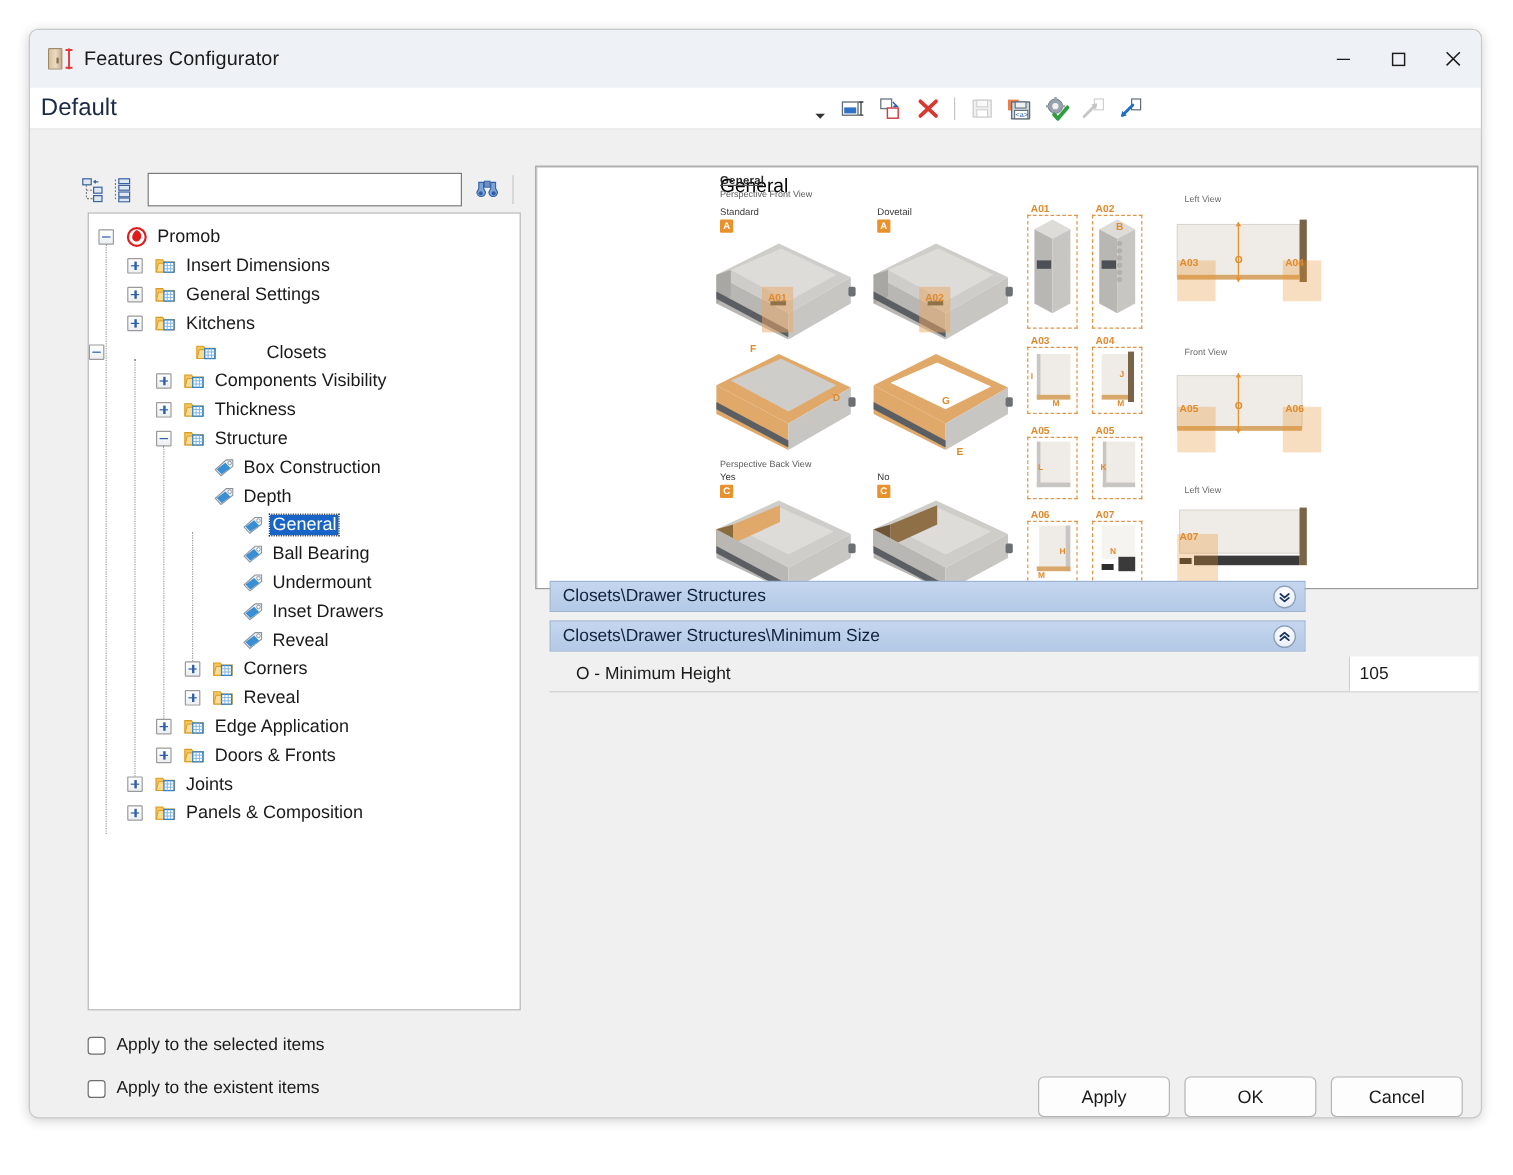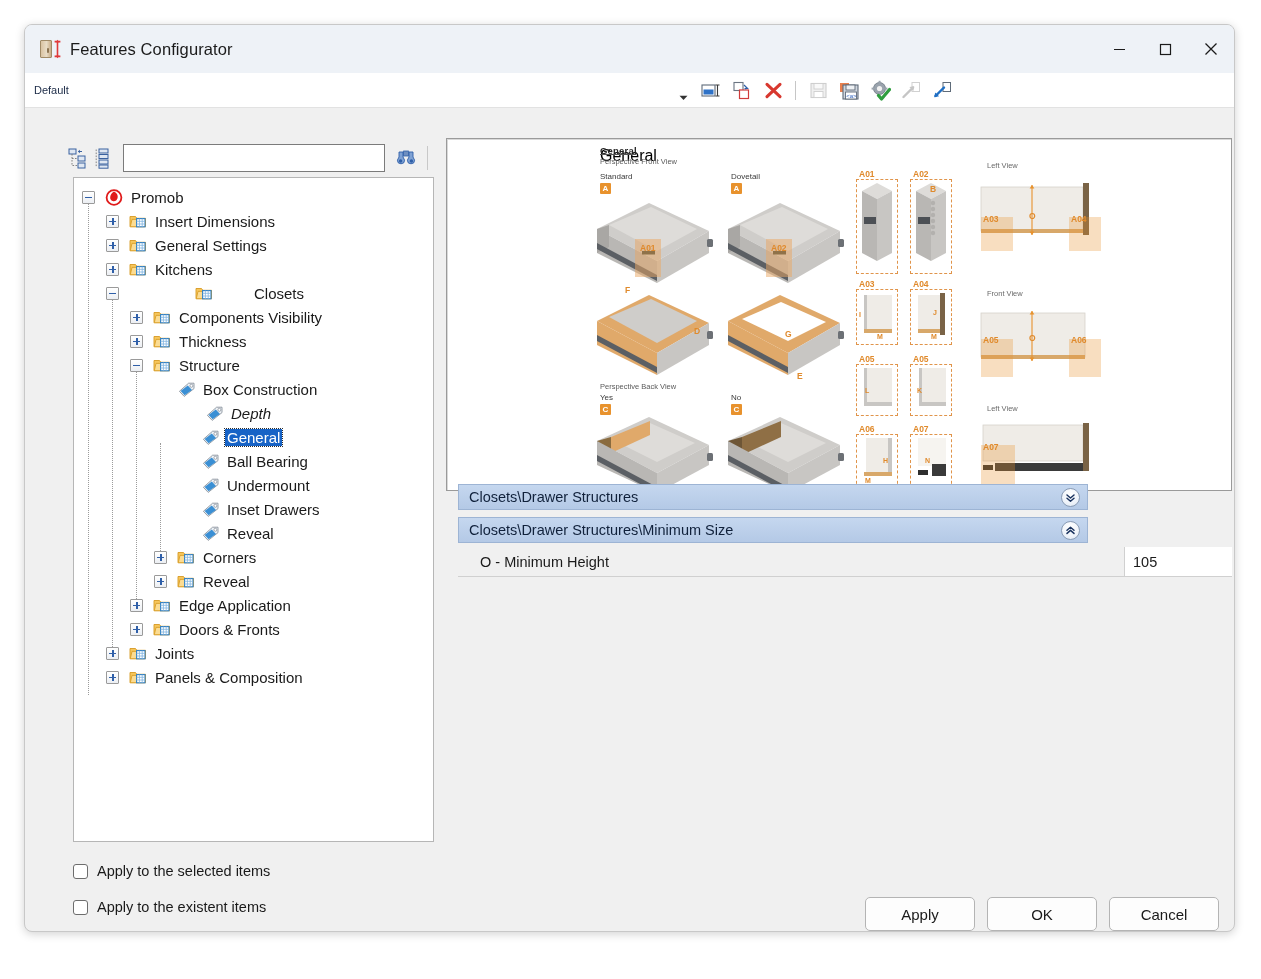--- a/index.html
+++ b/index.html
@@ -48,21 +48,21 @@
   }
   .winbtn svg { display: block; }
 
   
   .profilebar {
     position: absolute; left: 0; top: 48px; width: 100%; height: 35px;
     background: #ffffff; display: flex; align-items: center;
     border-bottom: 1px solid #e2e2e2;
   }
   .profile-name {
-    margin-left: 9px; font-size: 11px; color: #1b2a46;
+    margin-left: 9px; font-size: 20px; color: #1b2a46;
   }
   .combo-arrow { position: absolute; left: 654px; top: 14px; }
   .toolbar { position: absolute; left: 672px; top: 0; height: 35px; display: flex; align-items: center; gap: 3px; }
   .tbtn {
     width: 28px; height: 28px; display: flex; align-items: center; justify-content: center;
     border-radius: 3px;
   }
   .tsep { width: 1px; height: 19px; background: #c6c6c6; margin: 0 5px; }
 
   
@@ -377,21 +377,21 @@
             </span>
             <span class="guide"></span>
             <span class="ico"><svg width="19" height="17" viewBox="0 0 19 17">
                 <path d="M1 3.5 h5.5 l1.4 1.8 h8.6 v8.4 H1 Z" fill="#f6c65c" stroke="#d79a22" stroke-width="0.9"></path>
                 <path d="M3 6.4 h13.5 l-1.6 7.3 H1.3 Z" fill="#fbdc93" stroke="#d79a22" stroke-width="0.8"></path>
                 <rect x="7.6" y="5.6" width="8.4" height="8.2" fill="#fff" stroke="#2f7fc4" stroke-width="1.1"></rect>
                 <path d="M7.6 8.3 h8.4 M7.6 11 h8.4 M10.4 5.6 v8.2 M13.2 5.6 v8.2" stroke="#7fb4e0" stroke-width="0.8"></path>
               </svg></span>
             <span class="lbl">Kitchens</span>
           </div>
-          <div class="trow" style="padding-left: 32px; gap: 33px;">
+          <div class="trow" style=" gap: 33px;">
             <span class="exp">
               <i class="h"></i>
             </span>
             <span class="guide"></span>
             <span class="ico"><svg width="19" height="17" viewBox="0 0 19 17">
                 <path d="M1 3.5 h5.5 l1.4 1.8 h8.6 v8.4 H1 Z" fill="#f6c65c" stroke="#d79a22" stroke-width="0.9"></path>
                 <path d="M3 6.4 h13.5 l-1.6 7.3 H1.3 Z" fill="#fbdc93" stroke="#d79a22" stroke-width="0.8"></path>
                 <rect x="7.6" y="5.6" width="8.4" height="8.2" fill="#fff" stroke="#2f7fc4" stroke-width="1.1"></rect>
                 <path d="M7.6 8.3 h8.4 M7.6 11 h8.4 M10.4 5.6 v8.2 M13.2 5.6 v8.2" stroke="#7fb4e0" stroke-width="0.8"></path>
               </svg></span>
@@ -441,21 +441,21 @@
           <div class="trow" style="padding-left: 80px;">
             <span class="exp none"></span>
             <span class="guide"></span>
             <span class="ico"><svg width="19" height="17" viewBox="0 0 19 17">
                 <path d="M11.6 2.2 L17 2.2 L17 7.6 L7.2 15.4 L2.4 10.3 Z" fill="#eef2f6" stroke="#8b949e" stroke-width="0.9"></path>
                 <path d="M10.8 4.6 L15 8.9 L7.6 14.2 L3.6 10 Z" fill="#3a8fd4"></path>
                 <circle cx="14.4" cy="4.8" r="1.5" fill="#fff" stroke="#8b949e" stroke-width="0.8"></circle>
               </svg></span>
             <span class="lbl">Box Construction</span>
           </div>
-          <div class="trow" style="padding-left: 108px; font-style: italic;">
+          <div class="trow" style="padding-left: 80px;">
             <span class="exp none"></span>
             <span class="guide"></span>
             <span class="ico"><svg width="19" height="17" viewBox="0 0 19 17">
                 <path d="M11.6 2.2 L17 2.2 L17 7.6 L7.2 15.4 L2.4 10.3 Z" fill="#eef2f6" stroke="#8b949e" stroke-width="0.9"></path>
                 <path d="M10.8 4.6 L15 8.9 L7.6 14.2 L3.6 10 Z" fill="#3a8fd4"></path>
                 <circle cx="14.4" cy="4.8" r="1.5" fill="#fff" stroke="#8b949e" stroke-width="0.8"></circle>
               </svg></span>
             <span class="lbl">Depth</span>
           </div>
           <div class="trow" style="padding-left: 104px;">

